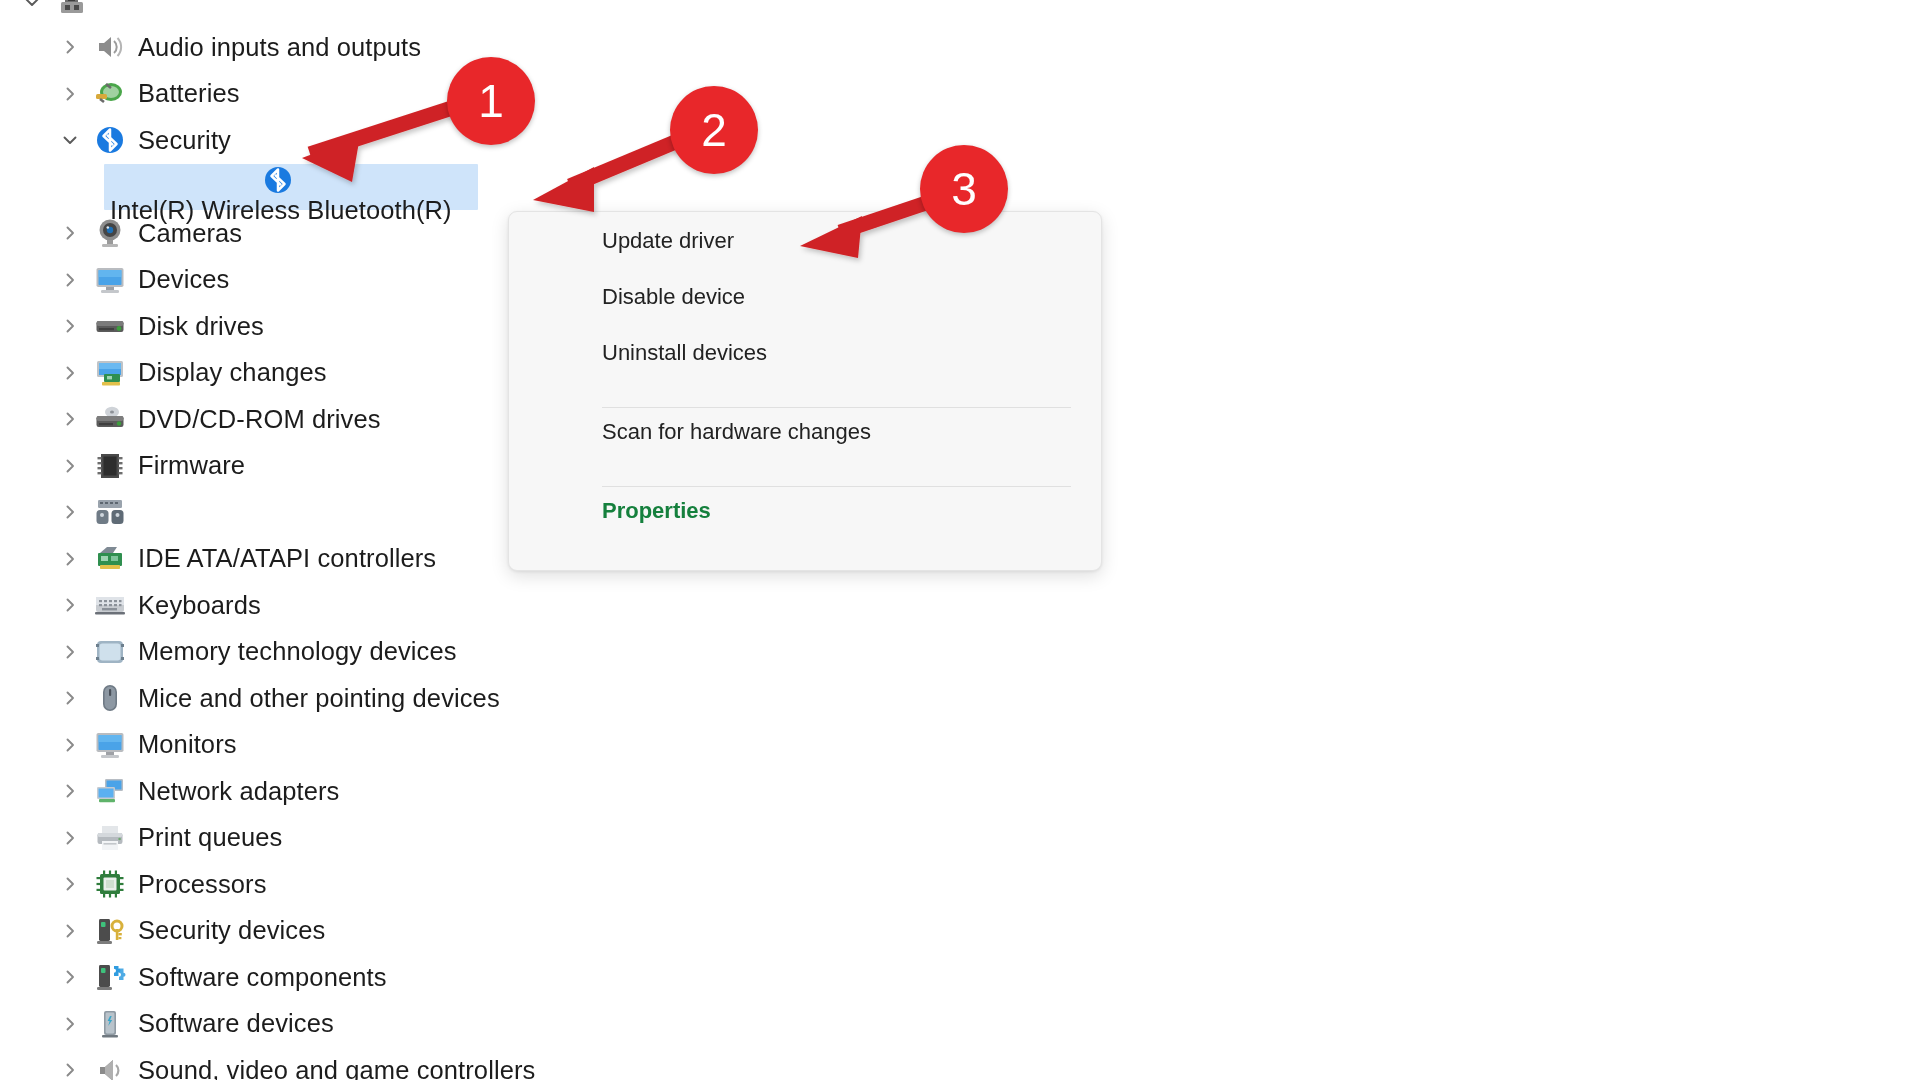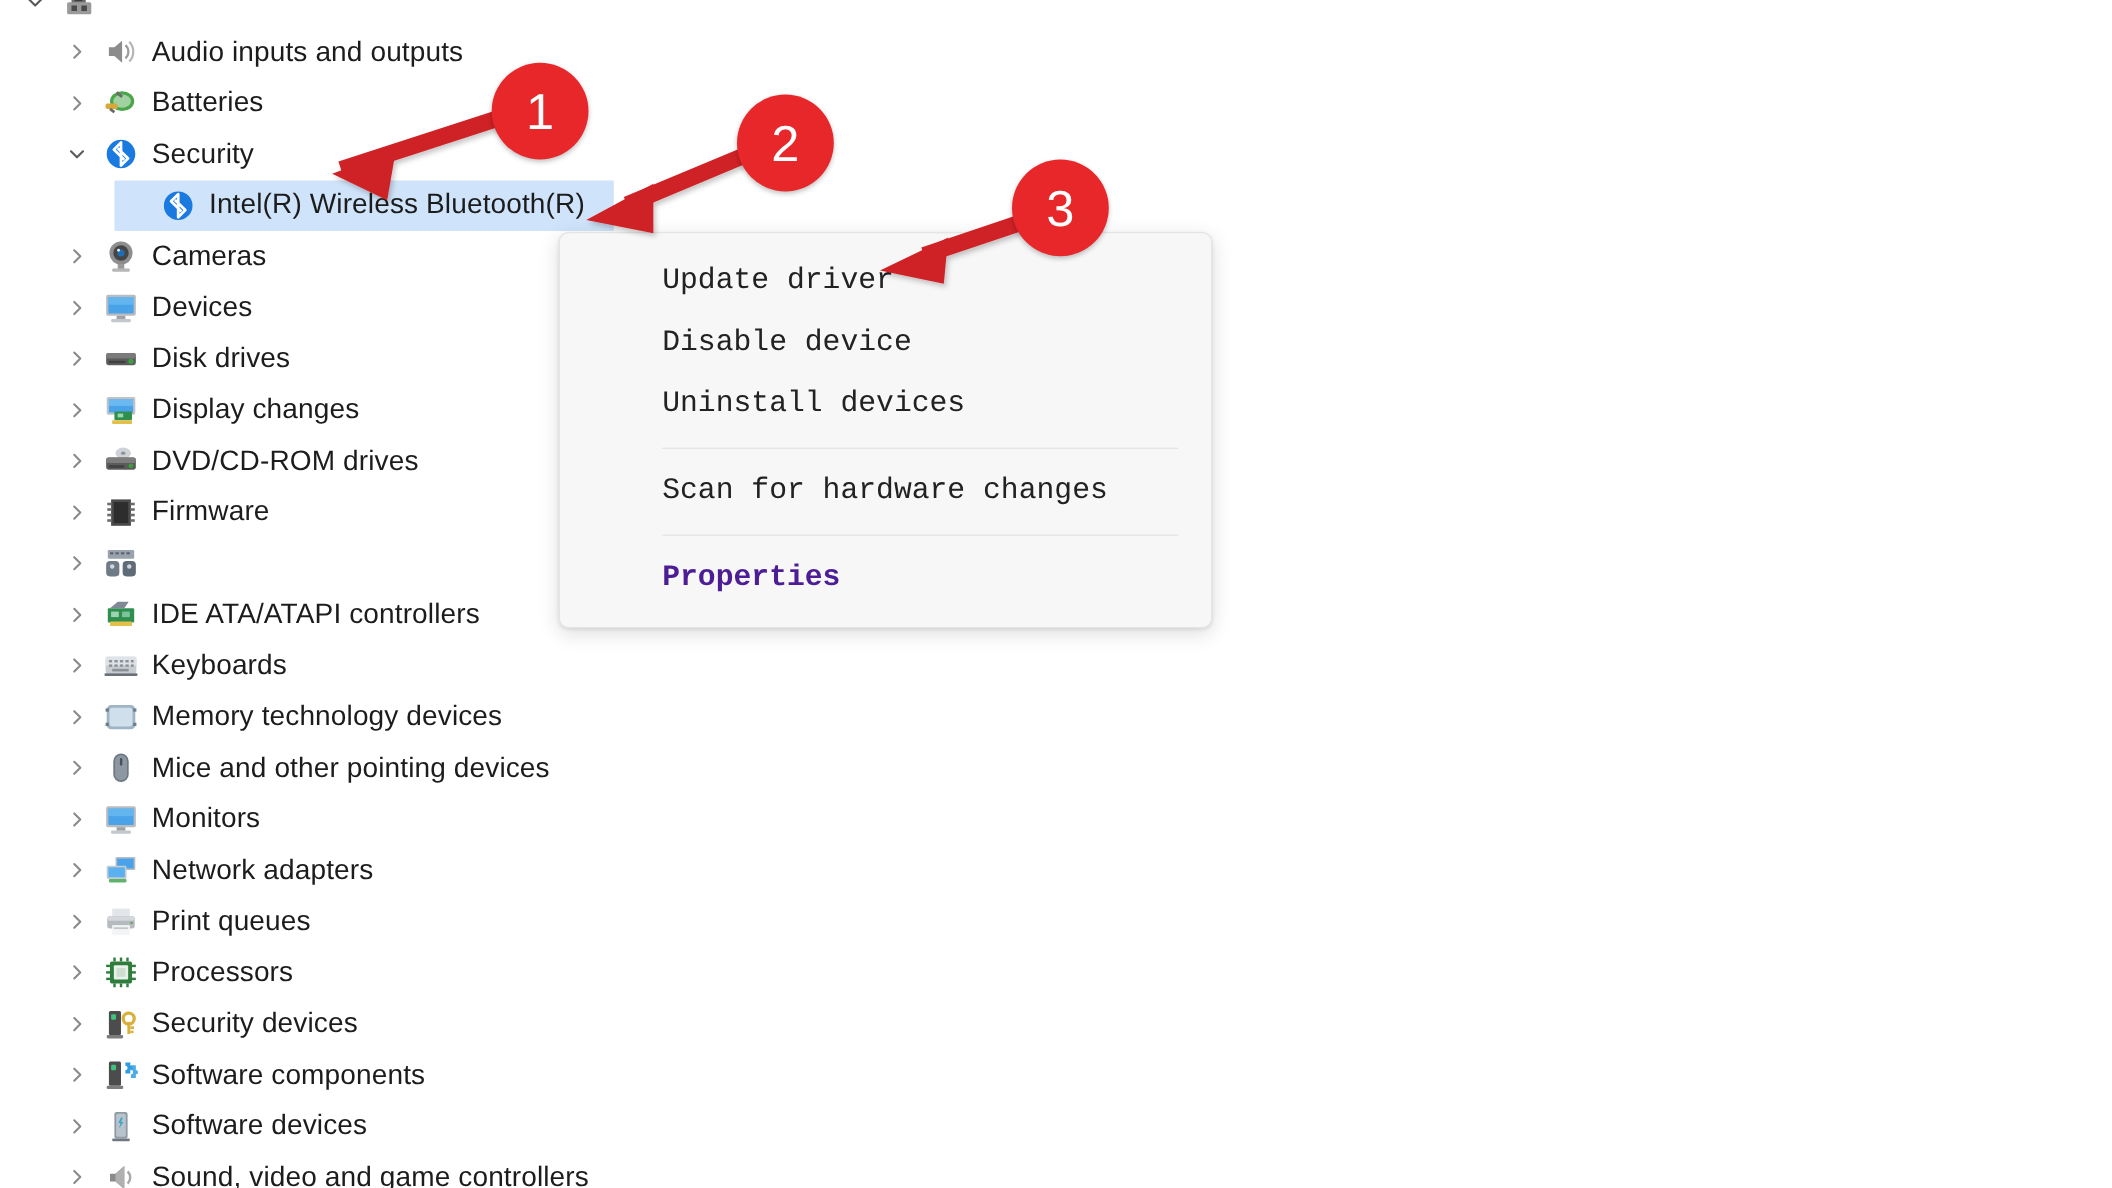--- a/index.html
+++ b/index.html
@@ -70,20 +70,21 @@
 
   
   .depth-0 { padding-left: 14px; }
   .depth-1 { padding-left: 52px; }
   .depth-2 { padding-left: 104px; }
 
   .row-selected {
     background: #cfe4fa;
     display: inline-flex;
     border-radius: 1px;
+    flex-direction: column;
   }
   .sel-wrap {
     display: flex;
     align-items: center;
     height: 46.5px;
   }
 
   
   .context-menu {
     position: absolute;
@@ -93,30 +94,28 @@
     background: #f7f7f7;
     border: 1px solid #e4e4e4;
     border-radius: 9px;
     box-shadow: 0 5px 18px rgba(0,0,0,0.13), 0 1px 3px rgba(0,0,0,0.07);
     padding: 16px 0 16px 0;
     box-sizing: border-box;
   }
   .menu-item {
     height: 56px;
     display: flex;
-    align-items: center;
     padding-left: 93px;
-    font-size: 27px;
+    font-size: 22px;
     color: #222222;
     box-sizing: border-box;
-    font-family: Liberation Mono, monospace;
   }
   .menu-item.bold {
     font-weight: bold;
-    color: #4c1d95;
+    color: #15803d;
   }
   .menu-sep {
     height: 1px;
     background: #e0e0e0;
     margin: 11px 30px 11px 93px;
   }
 
   
   .badge {
     position: absolute;

